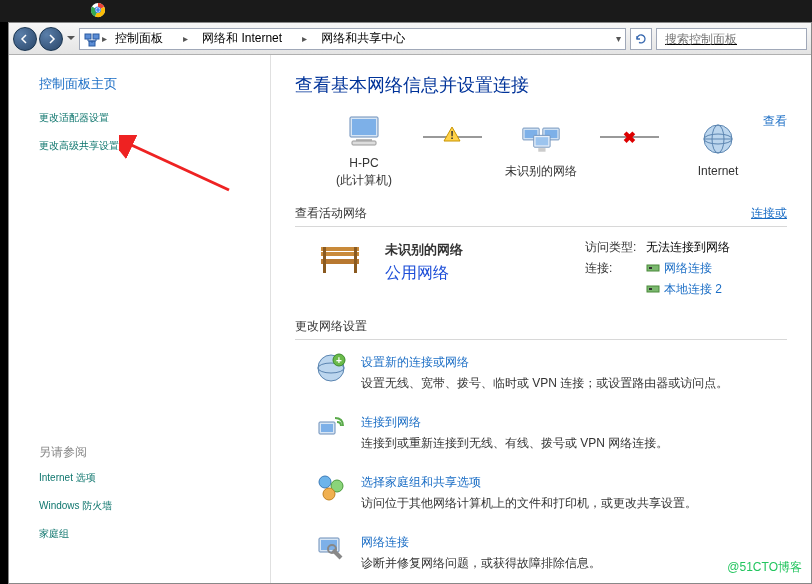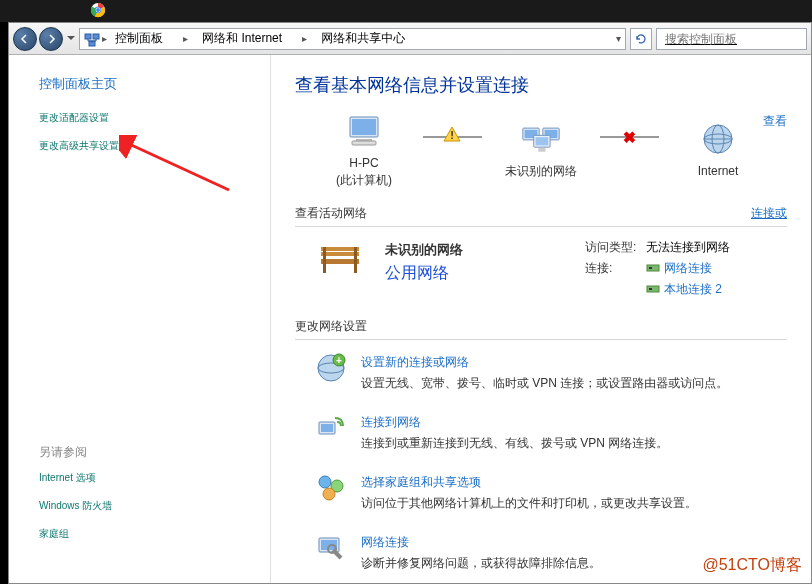--- a/index.html
+++ b/index.html
@@ -45,21 +45,21 @@
 .net-details-label { color: #333; min-width: 60px; }
 .net-details-link { color: #1a6dc5; cursor: pointer; display: flex; align-items: center; gap: 4px; }
 .connect-link { position: absolute; right: 0; color: #1a6dc5; font-size: 12px; cursor: pointer; text-decoration: underline; }
 .section-wrap { position: relative; }
 .settings-list { padding-left: 20px; }
 .setting-item { display: flex; gap: 14px; margin-bottom: 20px; }
 .setting-icon { width: 32px; height: 32px; flex-shrink: 0; }
 .setting-text { padding-top: 2px; }
 .setting-title { color: #1a6dc5; font-size: 12px; cursor: pointer; margin-bottom: 4px; }
 .setting-desc { color: #333; font-size: 12px; }
-.watermark { position: absolute; right: 10px; bottom: 8px; color: #c2410c; font-size: 16px; pointer-events: none; }
+.watermark { position: absolute; right: 10px; bottom: 8px; color: #22c55e; font-size: 12px; pointer-events: none; }
 .mini-nic { width: 14px; height: 10px; }
 </style>
 </head>
 <body>
 
 <div class="taskbar-top">
   <span>
     <svg width="16" height="16" viewBox="0 0 16 16">
         <circle cx="8" cy="8" r="7" fill="#fff"></circle>
         <circle cx="8" cy="8" r="3.5" fill="#4285f4"></circle>

